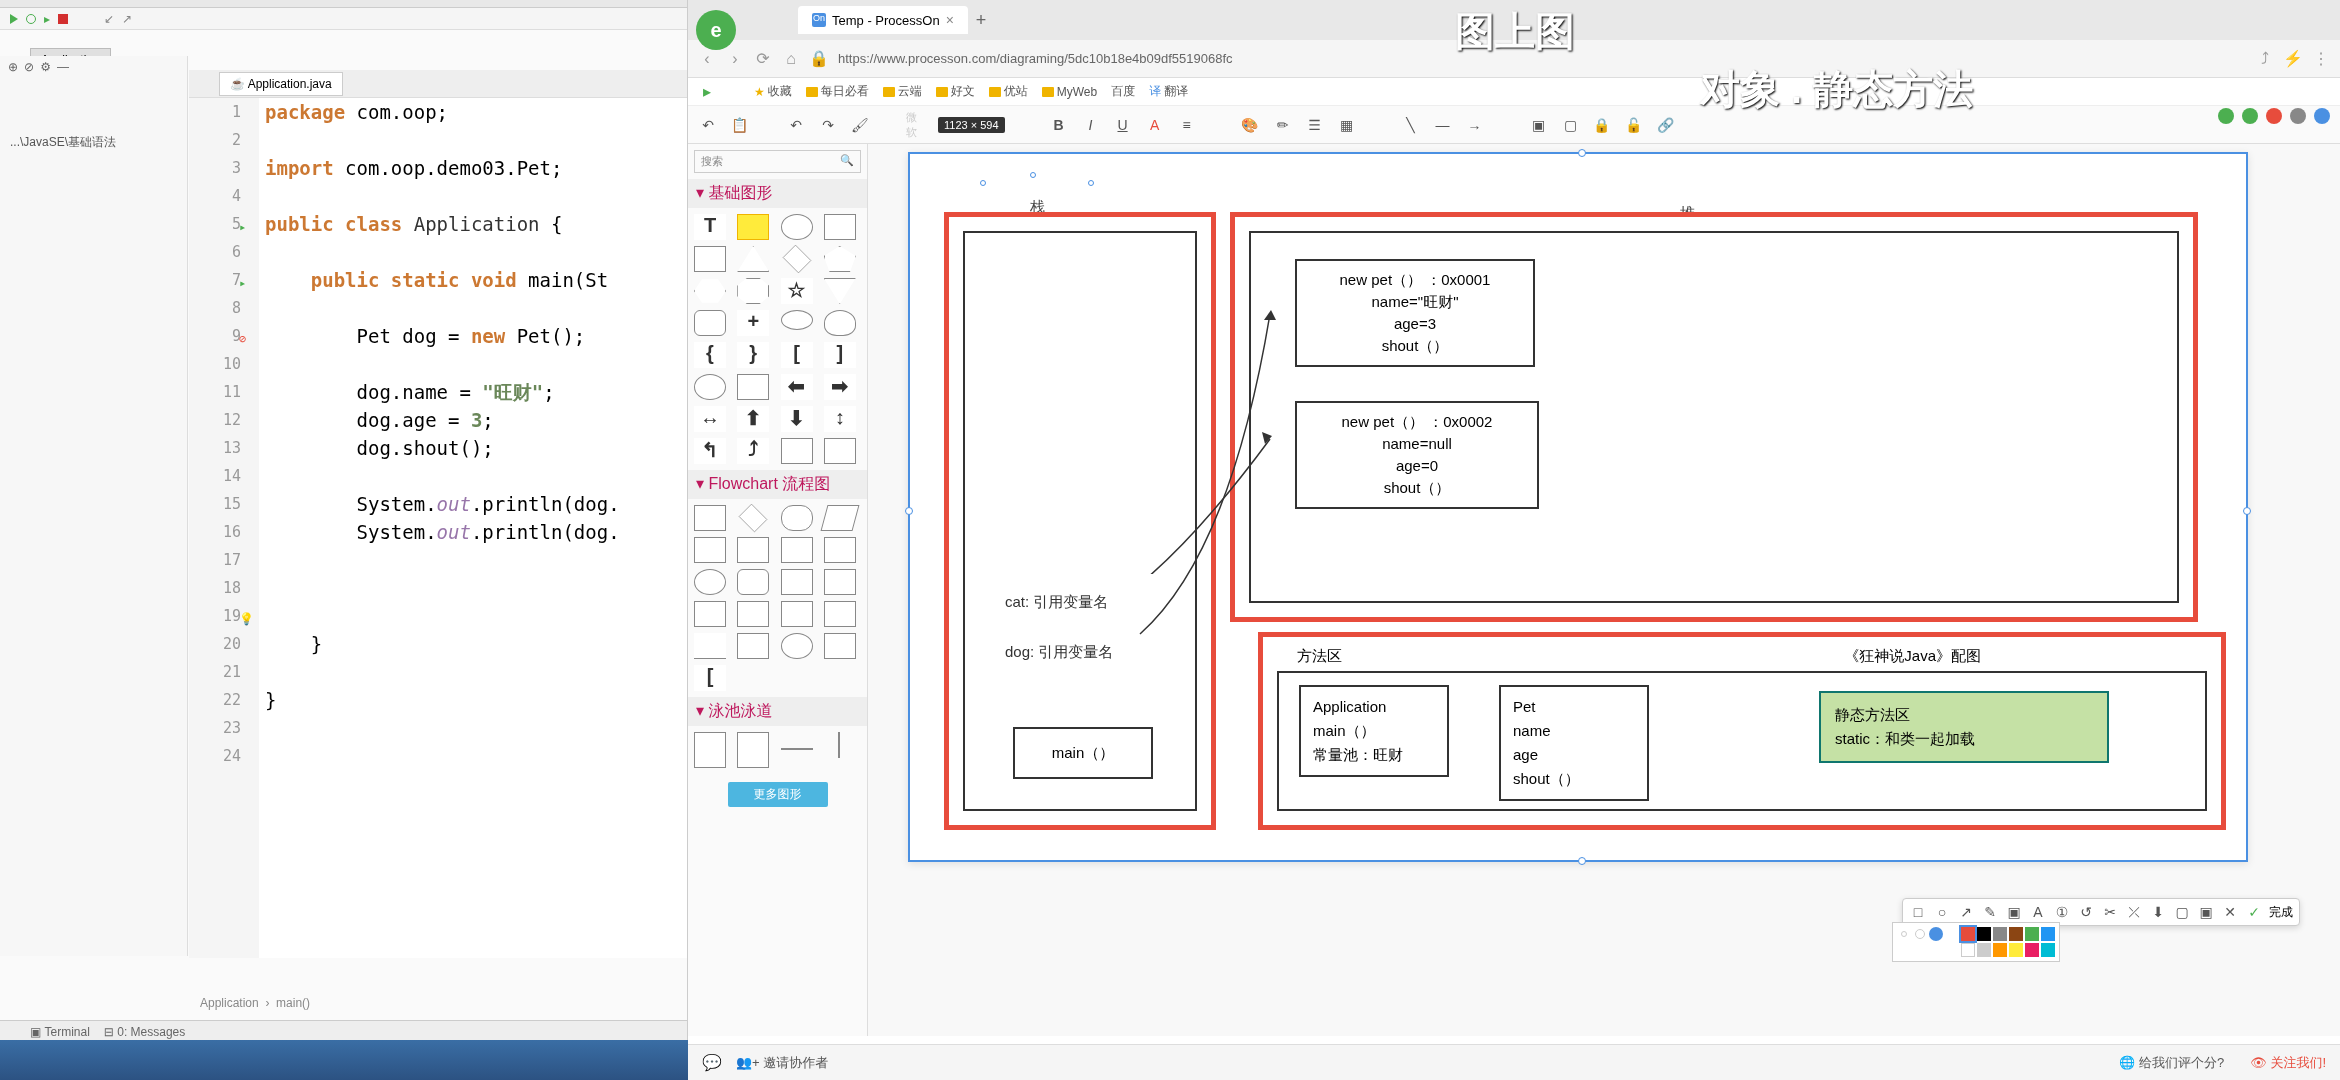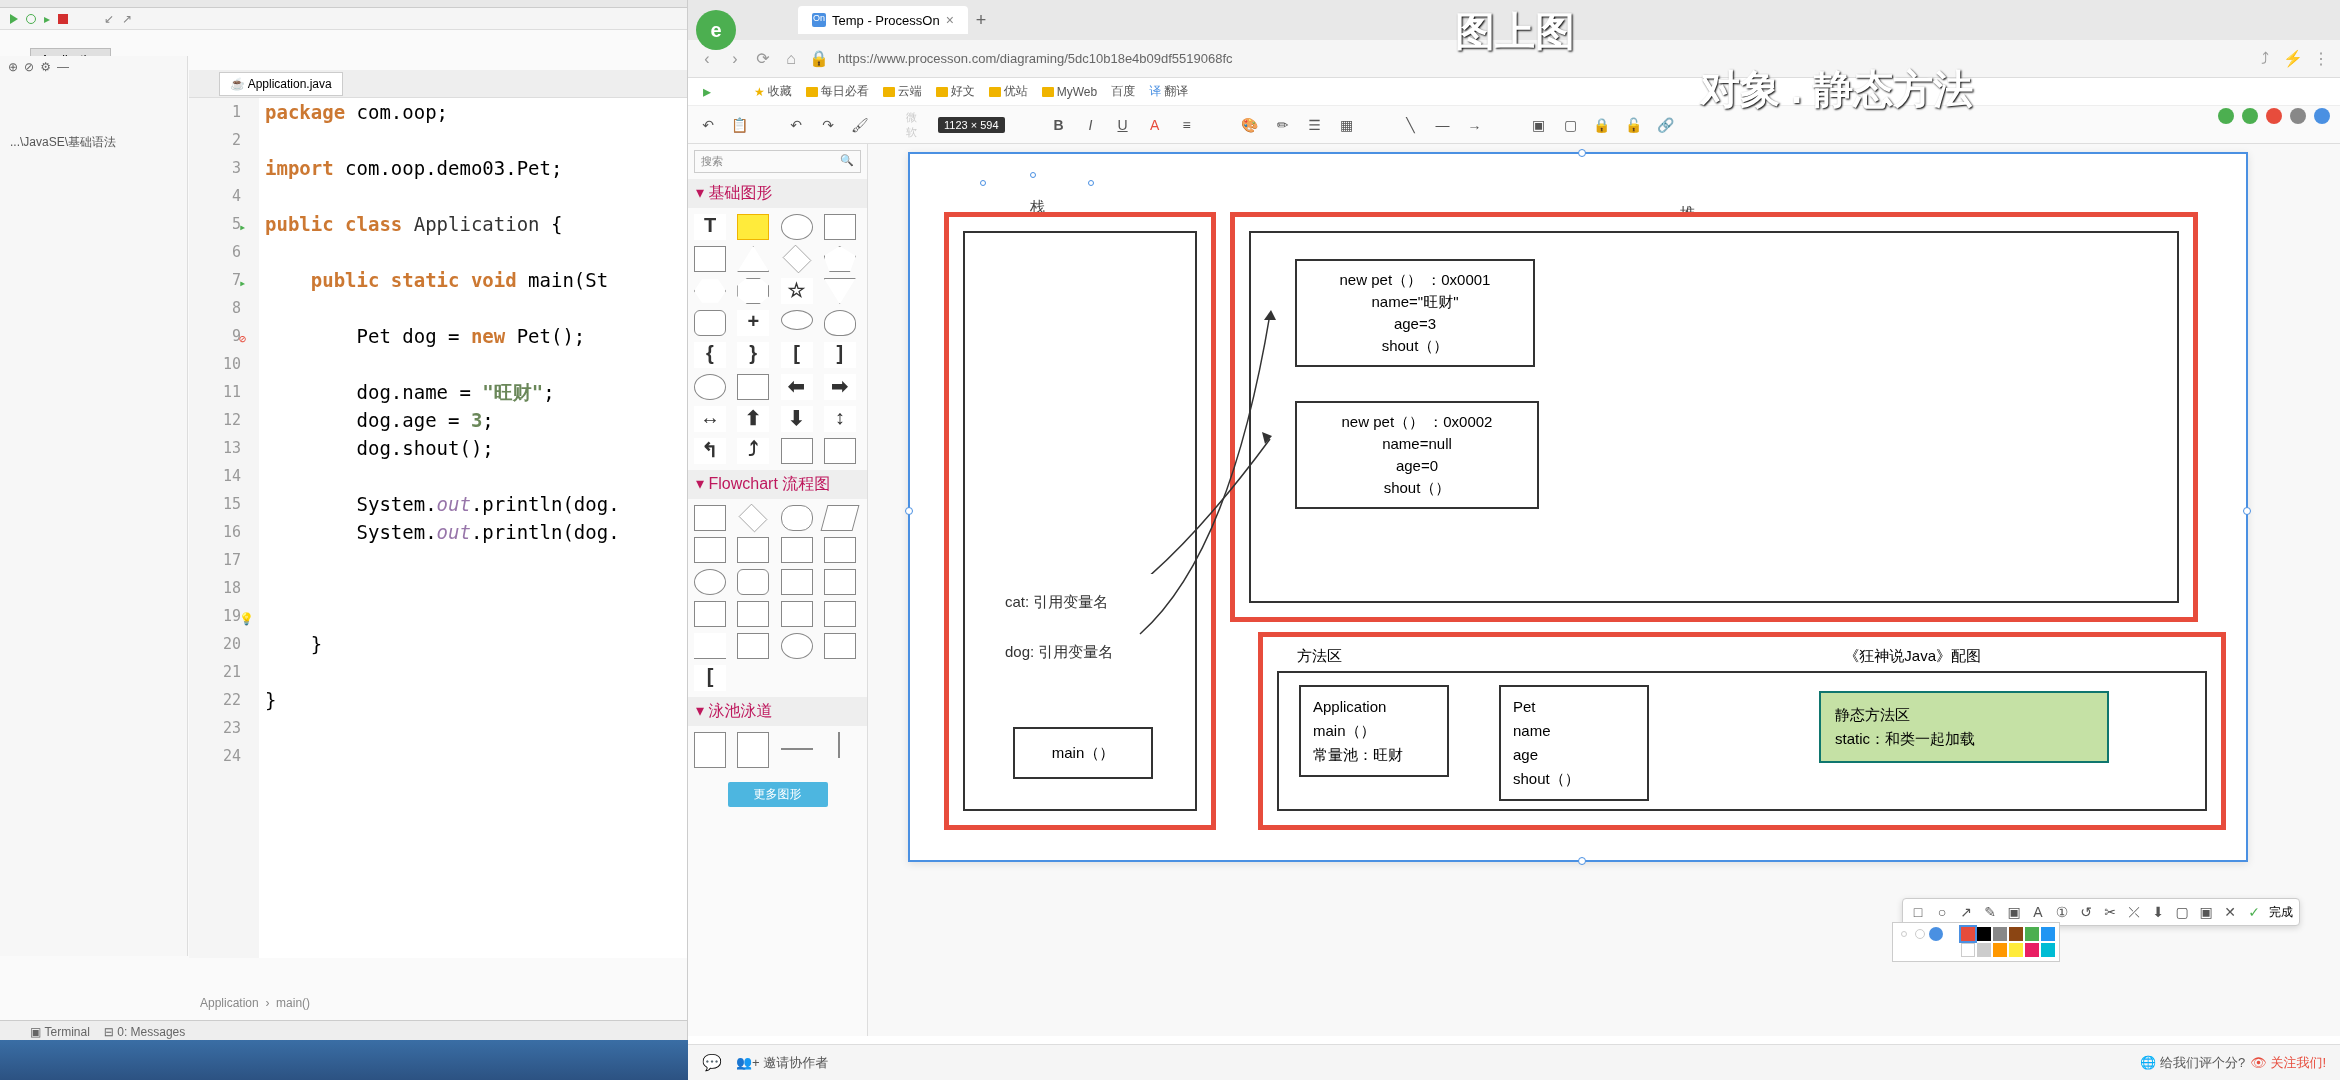--- a/index.html
+++ b/index.html
@@ -103,21 +103,21 @@
 .overlay-text { position: absolute; color: #fff; font-weight: bold; font-size: 40px; text-shadow: 1px 1px 2px #000; }
 
 
 .annot-bar { position: absolute; right: 40px; bottom: 110px; background: #fff; border: 1px solid #ccc; border-radius: 4px; padding: 4px 6px; display: flex; gap: 6px; align-items: center; box-shadow: 0 2px 6px rgba(0,0,0,0.15); }
 .annot-icon { width: 18px; height: 18px; display: flex; align-items: center; justify-content: center; font-size: 14px; color: #555; }
 .color-palette { position: absolute; right: 280px; bottom: 74px; background: #fff; border: 1px solid #ccc; padding: 4px; display: grid; grid-template-columns: repeat(10, 14px); gap: 2px; }
 .color-swatch { width: 14px; height: 14px; }
 
 
 .po-bottom { position: absolute; left: 0; right: 0; bottom: 0; height: 36px; background: #f5f5f5; border-top: 1px solid #ddd; display: flex; align-items: center; padding: 0 14px; gap: 14px; font-size: 13px; color: #555; }
-.po-bottom-right { margin-left: auto; display: flex; gap: 5px; align-items: center; }
+.po-bottom-right { margin-left: auto; display: flex; gap: 26px; align-items: center; }
 
 
 .ext-icons { position: absolute; right: 10px; top: 108px; display: flex; gap: 8px; }
 .ext-icon { width: 16px; height: 16px; border-radius: 50%; }
 </style>
 </head>
 <body>
 
 <div class="ide-panel">
   <div class="ide-menubar"></div>

